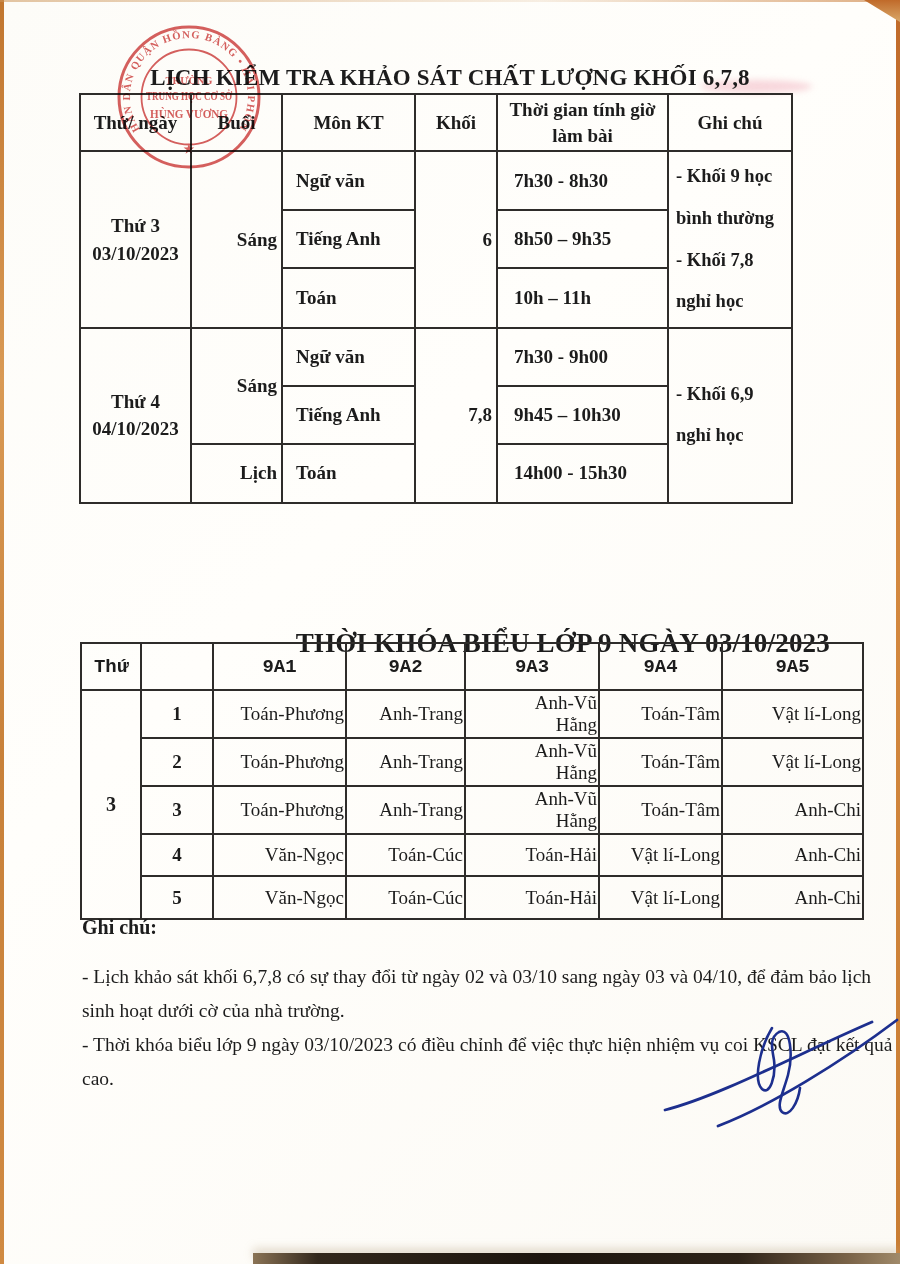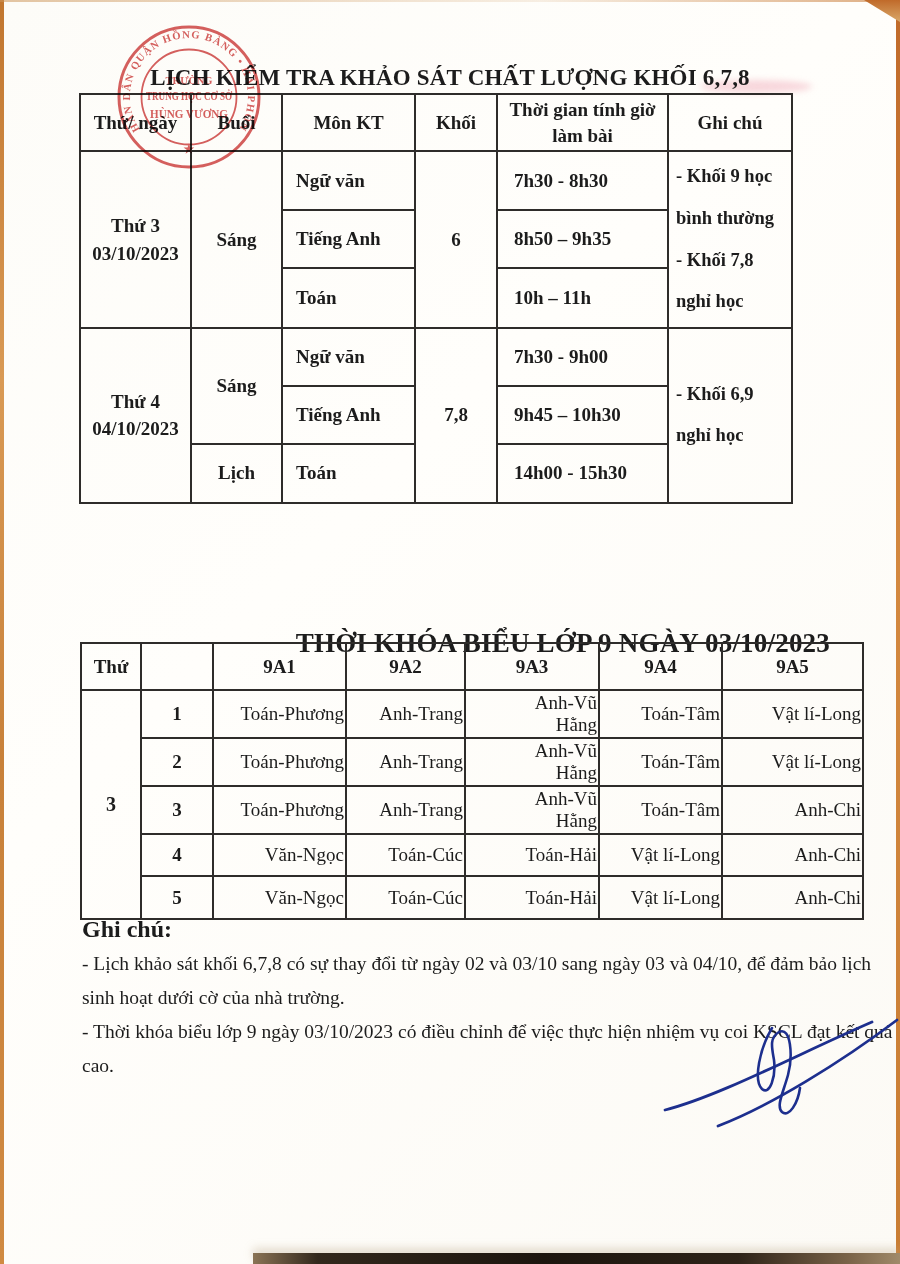--- a/index.html
+++ b/index.html
@@ -35,35 +35,35 @@
   .stamp{position:absolute;left:114px;top:20px;width:150px;height:154px;
     color:#cd4140;opacity:.84;mix-blend-mode:multiply;pointer-events:none;}
   .stamp text{fill:currentColor;font-family:"Liberation Serif","DejaVu Serif",serif;font-weight:bold;}
 
   
   table{border-collapse:collapse;table-layout:fixed;position:absolute;}
   td,th{border:2px solid #2e2c2a;vertical-align:middle;overflow:hidden;}
   .exam{left:79px;top:93px;width:712px;font-size:19px;font-weight:bold;}
   .exam th{text-align:center;font-size:19px;line-height:1.35;padding:2px 4px;}
   .exam td{padding:2px 4px;}
-  .exam .c-center{text-align:center;}
+  .exam .c-center{text-align:right;}
   .exam .c-subject{padding-left:13px;}
   .exam .c-time{padding-left:16px;}
   .exam .c-note{padding:4px 6px 4px 7px;font-size:18.5px;line-height:2.25;}
   .exam .c-day{text-align:center;line-height:1.45;}
 
   .tt{left:80px;top:642px;width:782px;font-size:19px;}
-  .tt th{font-size:19px;font-weight:bold;text-align:center;padding:0;}
+  .tt th{font-size:19px;font-weight:bold;text-align:center;padding:0;font-family:Liberation Mono, monospace;}
   .tt .c-period{text-align:center;font-weight:bold;}
   .tt .c-day{text-align:center;font-weight:bold;font-size:20px;}
   .tt .c-teacher{padding-left:24px;text-align:right;}
 
   
   .notes{position:absolute;left:82px;top:916px;width:812px;font-size:19.5px;}
-  .notes-heading{font-weight:bold;font-size:24px;margin-bottom:4px;}
+  .notes-heading{font-weight:bold;font-size:20px;margin-bottom:21px;}
   .notes-item{line-height:1.75;}
 
   
   .signature{position:absolute;left:650px;top:1008px;width:250px;height:140px;}
   .signature path{stroke:#1d2f8e;fill:none;stroke-linecap:round;}
 </style>
 </head>
 <body>
 
 <div class="edge-left"></div>

